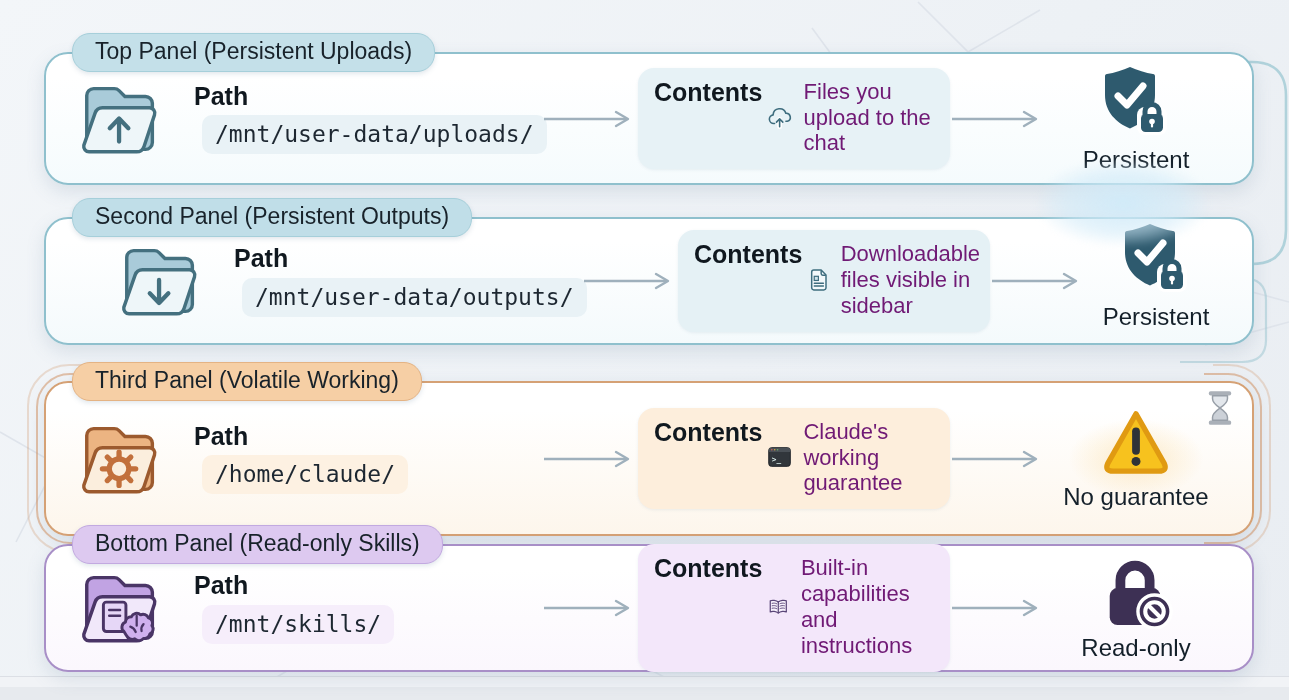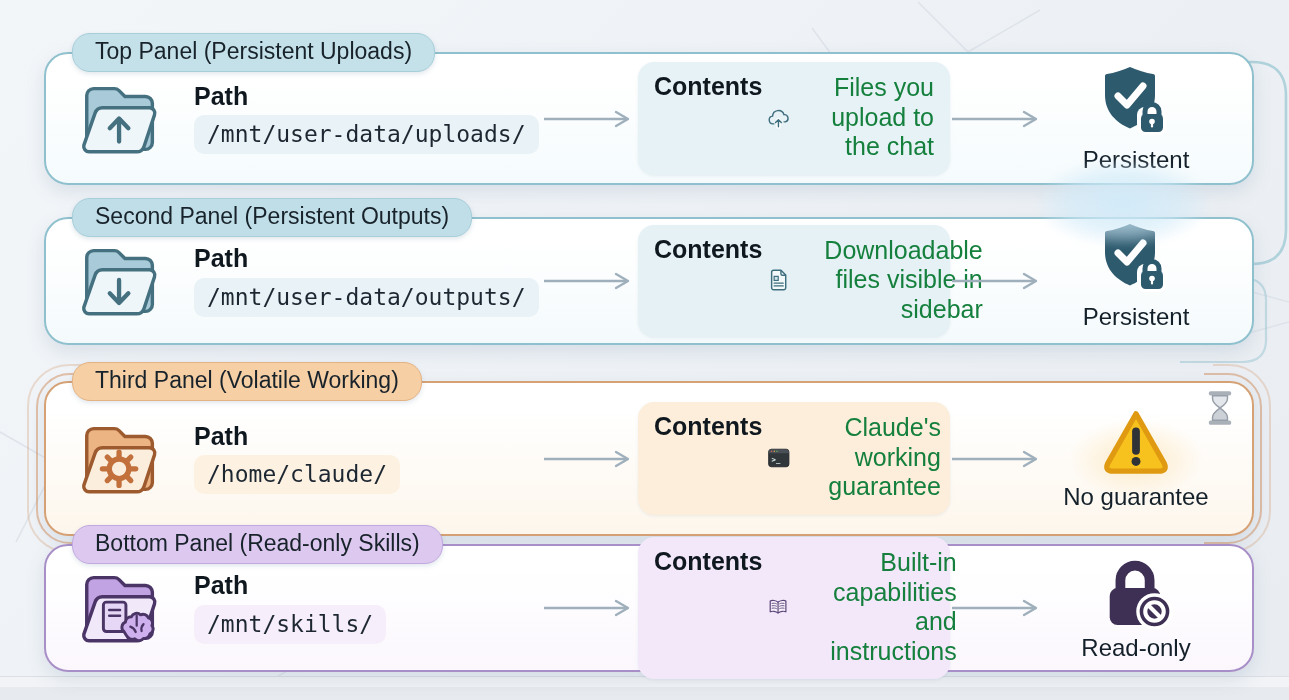--- a/index.html
+++ b/index.html
@@ -35,28 +35,28 @@
   .panel-row{display:flex;align-items:center;height:100%;padding:0 26px 0 28px;box-sizing:border-box;}
   .cell-folder{width:120px;flex:none;display:flex;align-items:center;}
   .cell-path{width:348px;flex:none;display:flex;flex-direction:column;gap:5px;}
   .cell-arrow{width:96px;flex:none;display:flex;align-items:center;justify-content:center;}
   .cell-contents{width:312px;flex:none;}
   .cell-status{flex:1;display:flex;flex-direction:column;align-items:center;justify-content:center;position:relative;}
   .sec-heading{font-size:25px;font-weight:700;color:#10181f;line-height:1.1;}
   .path-chip{
     align-self:flex-start;background:var(--chipBg,#e9f2f6);border-radius:10px;
     padding:6px 13px 7px 13px;font-family:"DejaVu Sans Mono",monospace;
-    font-size:23px;color:#1d2731;white-space:nowrap;
+    font-size:23px;color:#1d2731;white-space:nowrap;margin-left:8px;
   }
   .contents-card{
     background:var(--cardBg,#e7f2f6);border-radius:16px;padding:11px 16px 13px 16px;
     display:flex;flex-direction:row;gap:6px;box-shadow:0 1px 3px rgba(110,140,165,0.12);
   }
   .contents-body{display:flex;align-items:center;gap:12px;}
-  .contents-desc{font-size:25px;color:#15803d;line-height:1.18;text-align:right;}
+  .contents-desc{font-size:22px;color:#701a75;line-height:1.18;}
   .status-label{font-size:24px;color:#14202a;margin-top:5px;}
   .raise-icon{position:relative;top:-11px;margin-bottom:-11px;}
   
   .warn-halo{background:radial-gradient(closest-side,rgba(250,206,120,0.38),rgba(250,206,120,0) 75%);}
   .hourglass{position:absolute;right:18px;top:7px;}
   
   .ring{position:absolute;border-radius:34px;pointer-events:none;z-index:1;}
   .ring.r1{inset:-10px;border:2.5px solid rgba(206,138,88,0.50);}
   .ring.r2{inset:-19px;border:2.5px solid rgba(206,138,88,0.26);border-radius:42px;}
   .clip-left{clip-path:inset(-6px calc(100% - 58px) -6px -6px);}
@@ -128,21 +128,21 @@
           <rect x="3" y="13" width="22" height="18" rx="4.5" fill="var(--statusColor)"></rect>
           <circle cx="14" cy="20.5" r="2.8" fill="#ffffff"></circle>
           <rect x="12.9" y="21.5" width="2.2" height="5" rx="1.1" fill="#ffffff"></rect>
         </g>
       </svg>
       <div class="status-label">Persistent</div>
     </div>
   </div>
 </div>
 
-<div class="panel" style="top: 217px; height: 128px; --border: #8fc0cd; --labelBg: #c0dee8; --labelBorder: #a6cfda; --chipBg: #e9f2f6; --cardBg: #e5f1f5; --bodyTint: #f4fafc; --iconStroke: #3e6d7e; --statusColor: #2e5a6e; --folderBack: #a9cbd9; --folderFront: #eef6f9; --folderStroke: #44707f; --glyphColor: #44707f;">
+<div class="panel" style="top: 217px; height: 128px; padding-left: 40px; --border: #8fc0cd; --labelBg: #c0dee8; --labelBorder: #a6cfda; --chipBg: #e9f2f6; --cardBg: #e5f1f5; --bodyTint: #f4fafc; --iconStroke: #3e6d7e; --statusColor: #2e5a6e; --folderBack: #a9cbd9; --folderFront: #eef6f9; --folderStroke: #44707f; --glyphColor: #44707f;">
   <div class="panel-label">Second Panel (Persistent Outputs)</div>
   <div class="panel-row">
     <div class="cell-folder">
       <svg width="96" height="94" viewBox="0 0 96 96">
         <path d="M12 72 V24 a7 7 0 0 1 7-7 h21 a7 7 0 0 1 5 2 l6 6 h21 a7 7 0 0 1 7 7 v40 a7 7 0 0 1 -7 7 H19 a7 7 0 0 1 -7-7 Z" fill="var(--folderBack)" stroke="var(--folderStroke)" stroke-width="3.5" stroke-linejoin="round"></path>
         <path d="M9 75 L20.5 42 a8 8 0 0 1 7.6-5.5 H76 a5.5 5.5 0 0 1 5.2 7.3 L70.5 76 a8 8 0 0 1 -7.6 5.5 H14.5 A5.5 5.5 0 0 1 9 75 Z" fill="var(--folderFront)" stroke="var(--folderStroke)" stroke-width="3.5" stroke-linejoin="round"></path>
         <path d="M45 47 V70 M35.5 60.5 L45 70.5 L54.5 60.5" fill="none" stroke="var(--glyphColor)" stroke-width="4.4" stroke-linecap="round" stroke-linejoin="round"></path>
       </svg>
     </div>
     <div class="cell-path">

